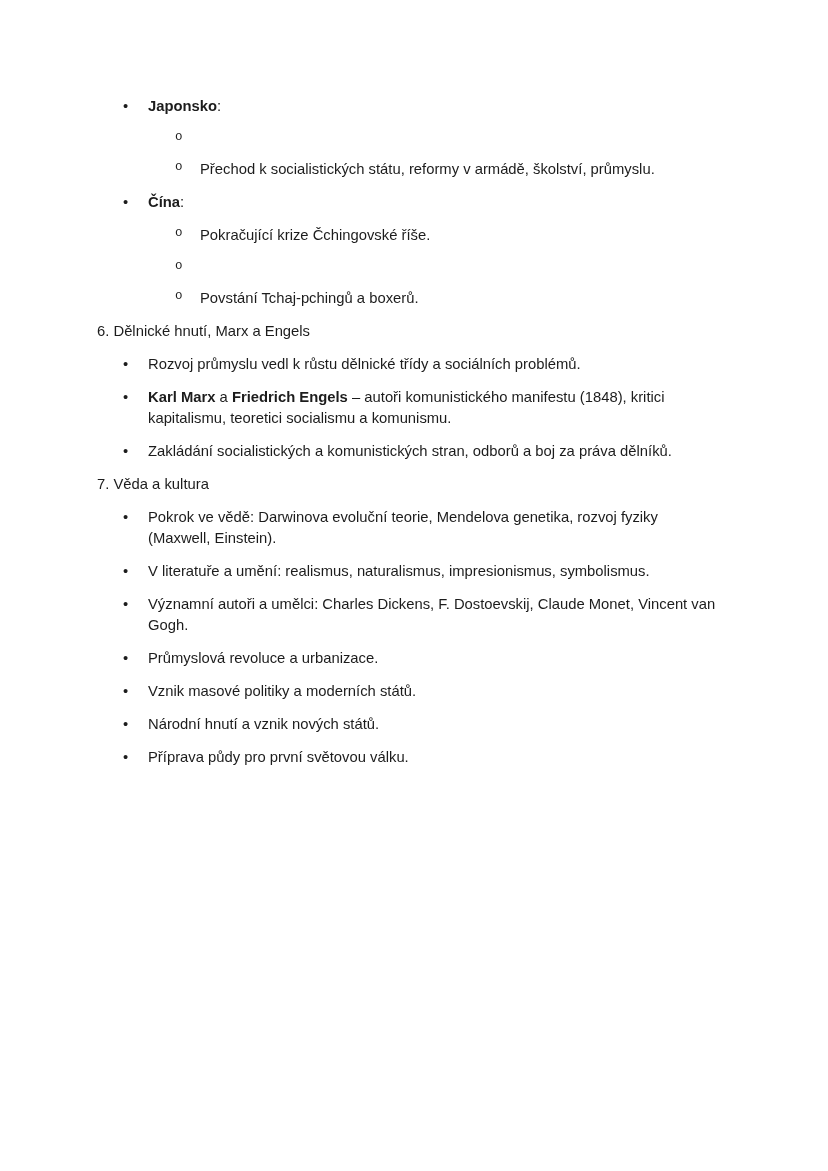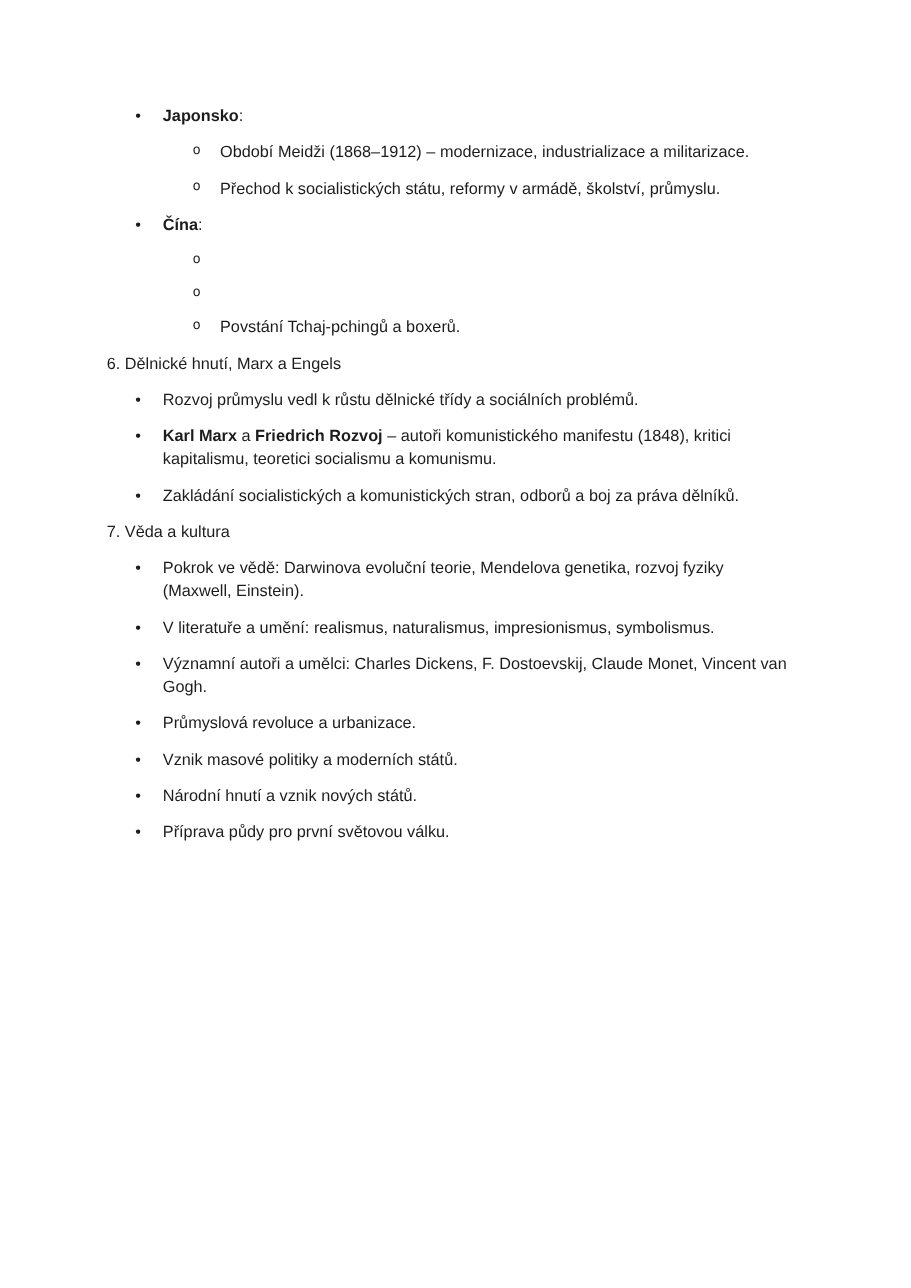--- a/index.html
+++ b/index.html
@@ -42,56 +42,56 @@
 <div class="page">
   <div class="content">
 
     <p class="para li b1">
       <span class="marker">•</span>
       <span class="text"><b>Japonsko</b><span>:</span></span>
     </p>
 
     <p class="para li b2">
       <span class="marker">o</span>
-      <span class="text"><span>Období Meidži (1868–1912) – modernizace, industrializace a militarizace.</span></span>
     </p>
 
     <p class="para li b2">
       <span class="marker">o</span>
       <span class="text"><span>Přechod k socialistických státu, reformy v armádě, školství, průmyslu.</span></span>
     </p>
 
     <p class="para li b1">
       <span class="marker">•</span>
       <span class="text"><b>Čína</b><span>:</span></span>
     </p>
 
     <p class="para li b2">
       <span class="marker">o</span>
+      <span class="text"><span>Pokračující krize Čchingovské říše.</span></span>
     </p>
 
     <p class="para li b2">
       <span class="marker">o</span>
     </p>
 
     <p class="para li b2">
       <span class="marker">o</span>
       <span class="text"><span>Povstání Tchaj-pchingů a boxerů.</span></span>
     </p>
 
     <p class="para hd">6. Dělnické hnutí, Marx a Engels</p>
 
     <p class="para li b1">
       <span class="marker">•</span>
       <span class="text"><span>Rozvoj průmyslu vedl k růstu dělnické třídy a sociálních problémů.</span></span>
     </p>
 
     <p class="para li b1">
       <span class="marker">•</span>
-      <span class="text"><b>Karl Marx</b><span> a </span><b>Friedrich Rozvoj</b><span> – autoři komunistického manifestu (1848), kritici kapitalismu, teoretici socialismu a komunismu.</span></span>
+      <span class="text"><b>Karl Marx</b><span> a </span><b>Friedrich Engels</b><span> – autoři komunistického manifestu (1848), kritici kapitalismu, teoretici socialismu a komunismu.</span></span>
     </p>
 
     <p class="para li b1">
       <span class="marker">•</span>
       <span class="text"><span>Zakládání socialistických a komunistických stran, odborů a boj za práva dělníků.</span></span>
     </p>
 
     <p class="para hd">7. Věda a kultura</p>
 
     <p class="para li b1">

